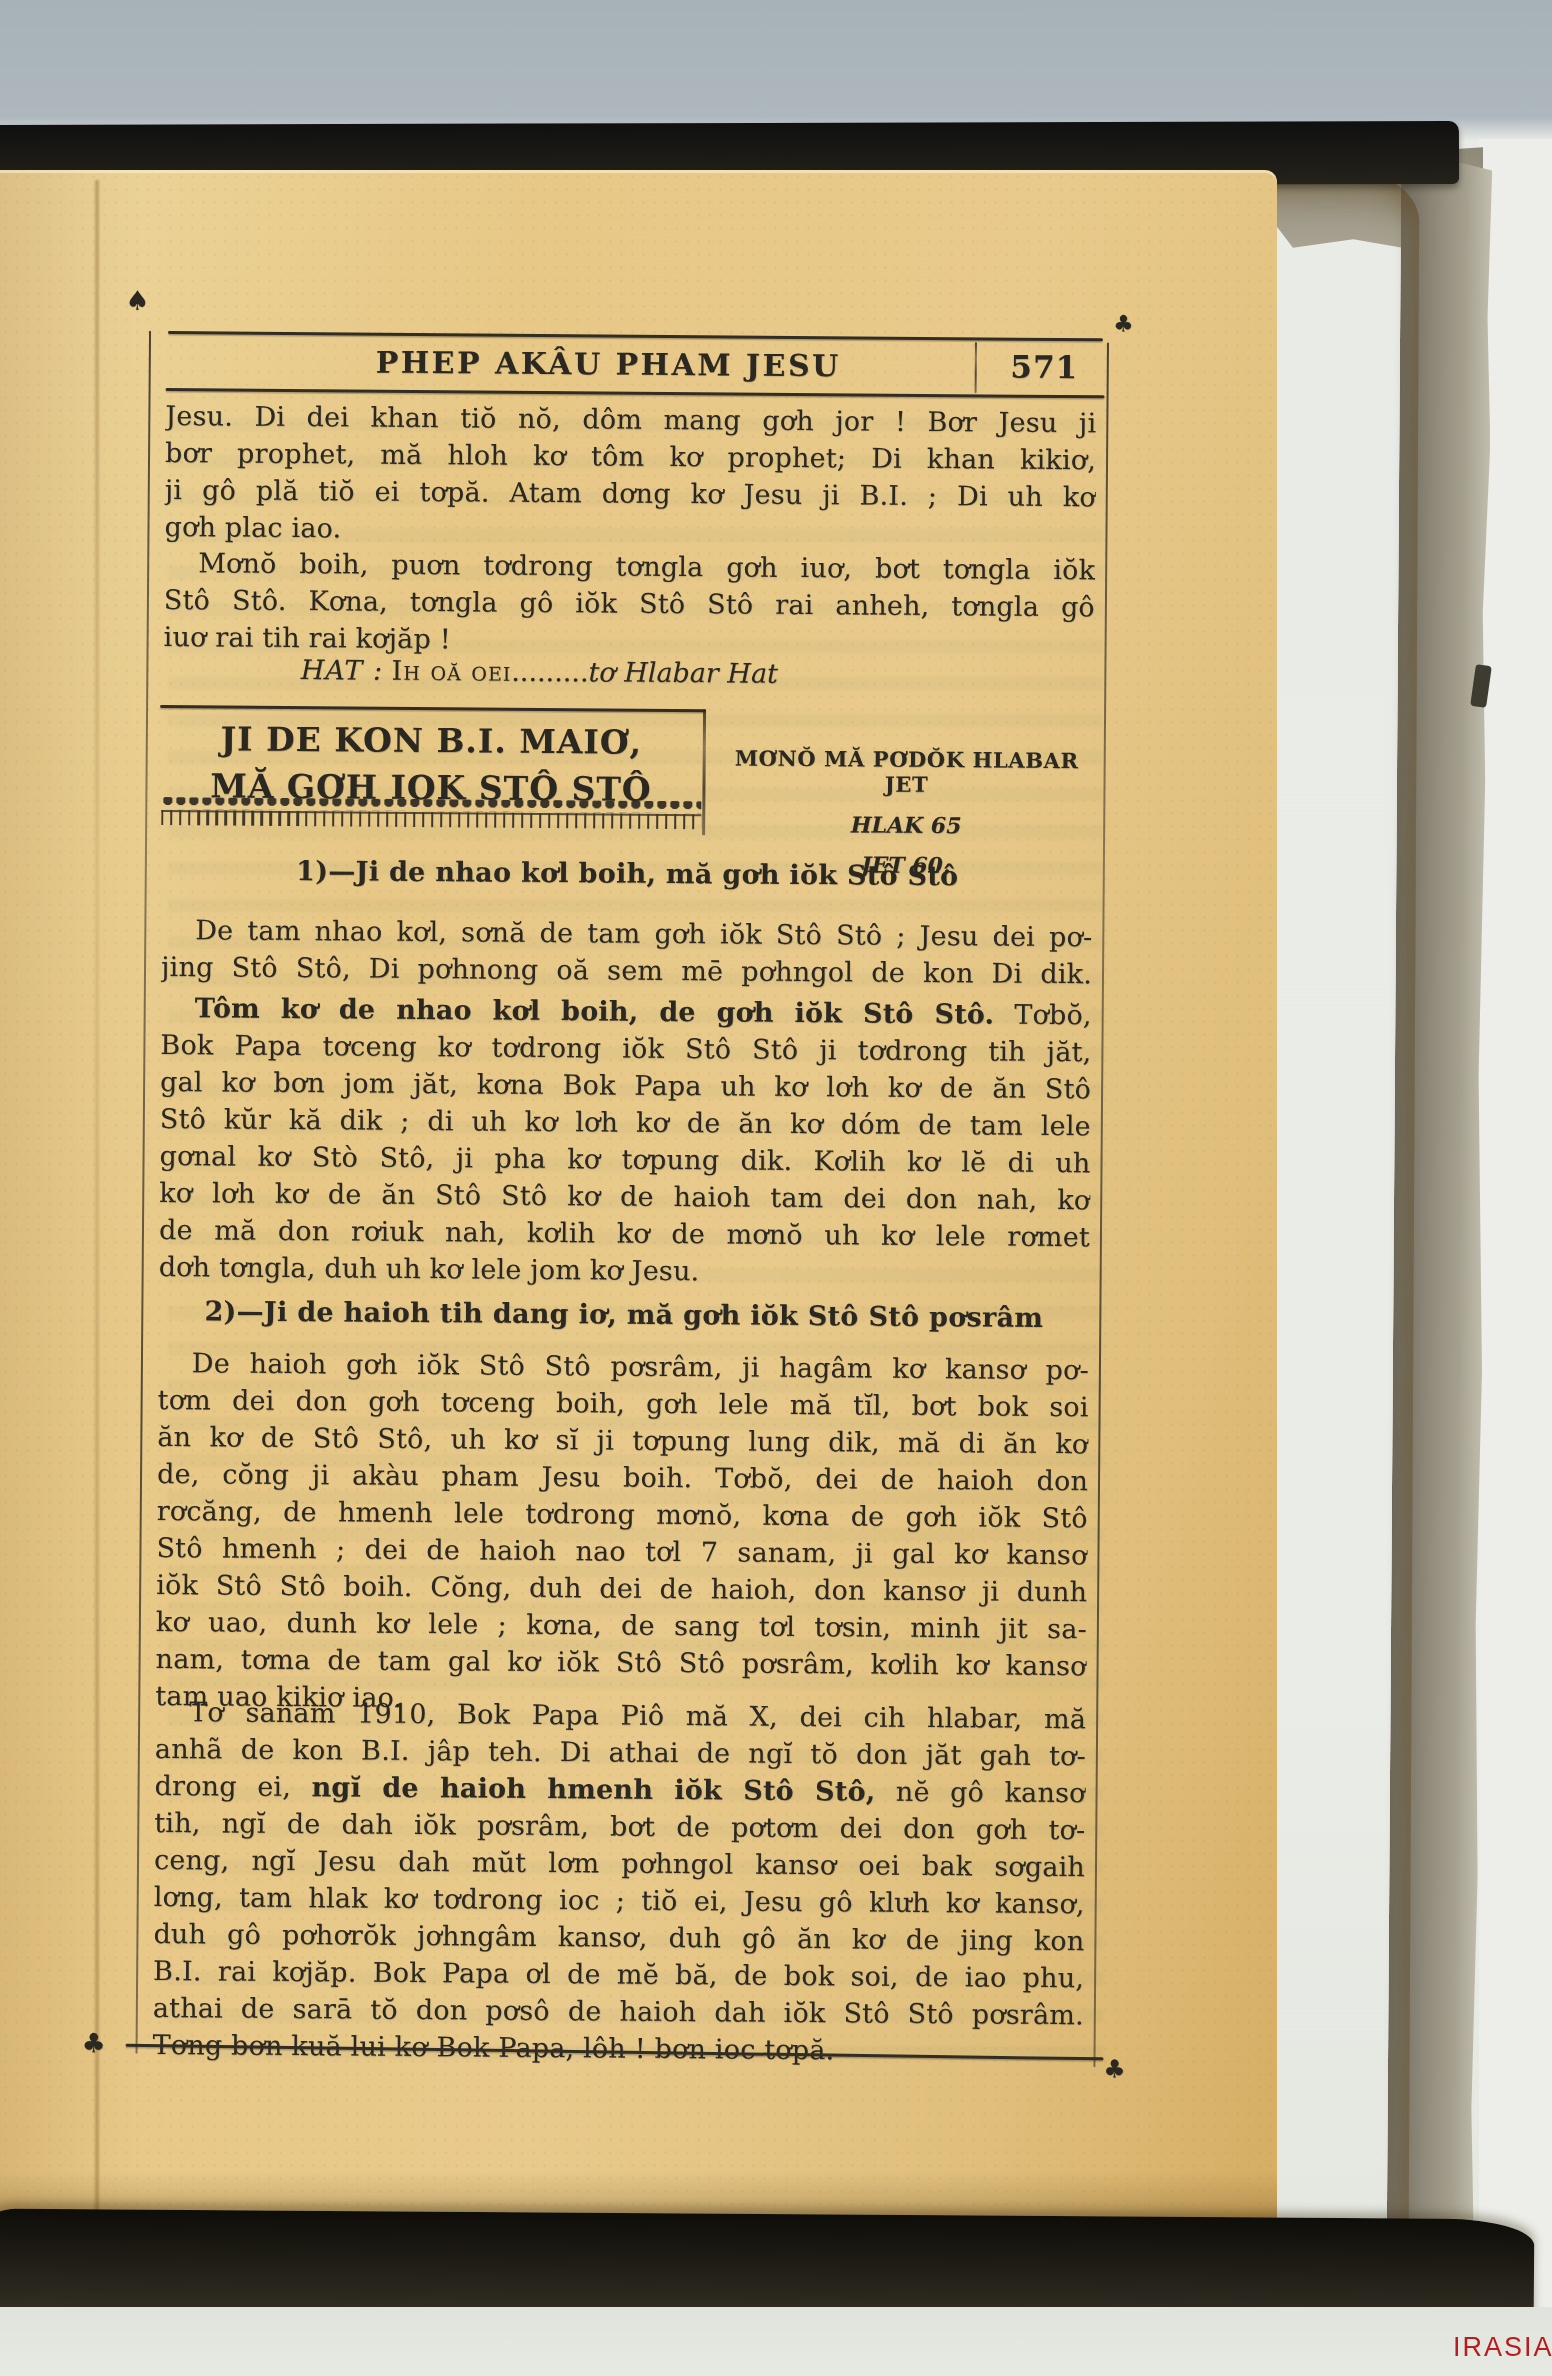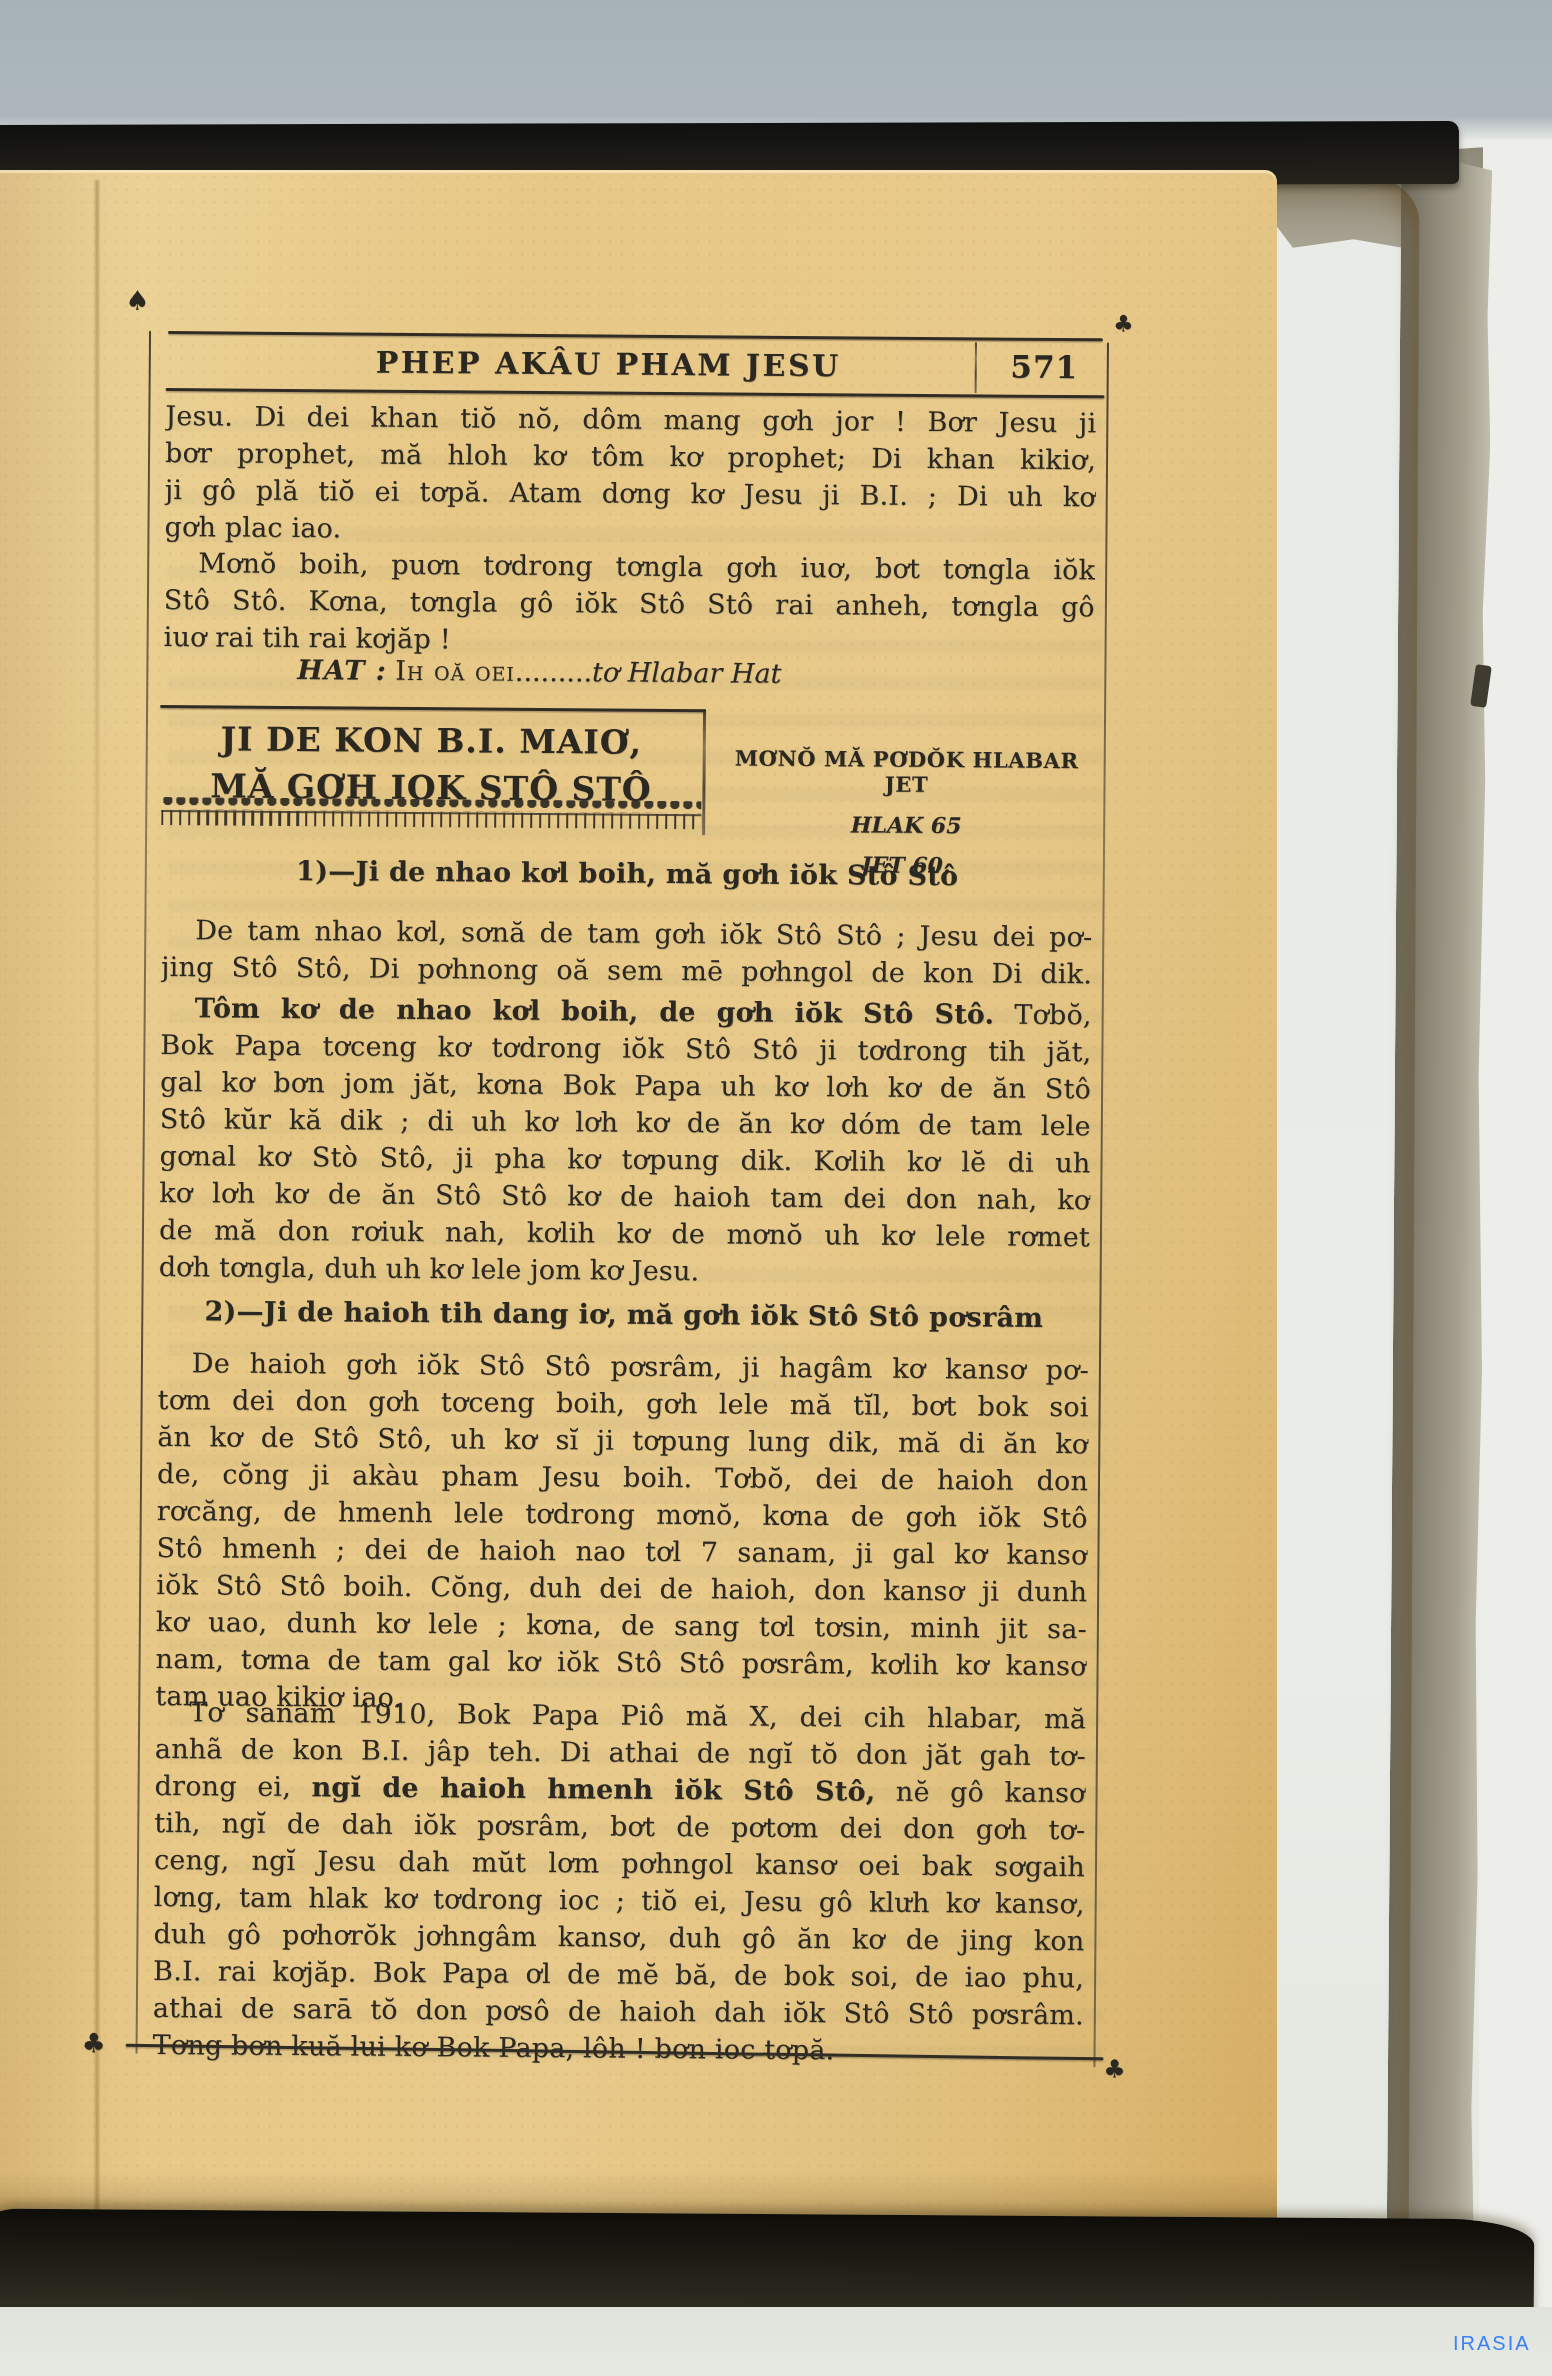--- a/index.html
+++ b/index.html
@@ -89,21 +89,21 @@
   .hatline .it{font-style:italic;}
   .hatline .sc{font-variant:small-caps;letter-spacing:1px;}
   .box-title{font-weight:bold;font-size:33px;line-height:47px;letter-spacing:1px;text-align:center;}
   .scallop{height:12px;background-image:radial-gradient(circle at 50% 28%,#2c2822 0 4.5px,rgba(44,40,34,0) 5px);background-size:13px 12px;background-repeat:repeat-x;opacity:.92;}
   .fringe{height:13px;border-top:2px solid rgba(44,40,34,.85);background:repeating-linear-gradient(90deg,#2c2822 0 2.5px,rgba(0,0,0,0) 2.5px 9px);opacity:.9;}
   .aside{width:378px;text-align:center;}
   .aside .a1{font-weight:bold;font-size:21px;letter-spacing:0.6px;}
   .aside .a2{font-style:italic;font-weight:600;font-size:22px;margin-top:15px;}
   .aside .a3{font-style:italic;font-weight:600;font-size:22px;margin-top:14px;}
   .sec-h{width:931px;text-align:center;font-weight:bold;font-size:27px;letter-spacing:0.3px;}
-  .watermark{font-family:"Liberation Sans","DejaVu Sans",sans-serif;font-size:20px;letter-spacing:2px;color:#3b82f6;}
+  .watermark{font-family:"Liberation Sans","DejaVu Sans",sans-serif;font-size:27px;letter-spacing:2px;color:#b91c1c;}
 </style>
 </head>
 <body>
 
 <div class="abs bg-right"></div>
 <div class="abs board-corner"></div>
 <div class="abs board-strip"></div>
 <div class="abs board-nick"></div>
 <div class="abs page-stack"></div>
 <div class="abs cover-top"></div>
@@ -135,21 +135,21 @@
     </div>
 
   <div class="abs para" style="left:166px;top:544px;">
 
   <div class="tl in"><span>Mơnŏ boih, puơn tơdrong tơngla gơh iuơ, bơt tơngla iŏk</span></div>
       <div class="tl"><span>Stô Stô. Kơna, tơngla gô iŏk Stô Stô rai anheh, tơngla gô</span></div>
       <div class="tl end"><span>iuơ rai tih rai kơjăp !</span></div>
     </div>
 
   <div class="abs hatline" style="left:166px;top:653px;width:752px;">
-    <span class="it" style="font-weight:700;letter-spacing:1px;"><span>HAT :</span></span>
+    <span class="it" style="font-weight:400;letter-spacing:1px;"><span>HAT :</span></span>
     <span class="sc"><span>Ih oă oei</span></span><span><span>.........</span></span><span class="it"><span>tơ Hlabar Hat</span></span>
   </div>
 
   <div class="abs rule-h" style="left:163px;top:705px;width:546px;height:3px;"></div>
   <div class="abs rule-v" style="left:706px;top:705px;height:126px;width:2.5px;"></div>
   <div class="abs box-title" style="left:163px;top:715px;width:543px;">
     <div><span>JI DE KON B.I. MAIƠ,</span></div>
     <div><span>MĂ GƠH IOK STÔ STÔ</span></div>
   </div>
   <div class="abs scallop" style="left:165px;top:797px;width:540px;"></div>

